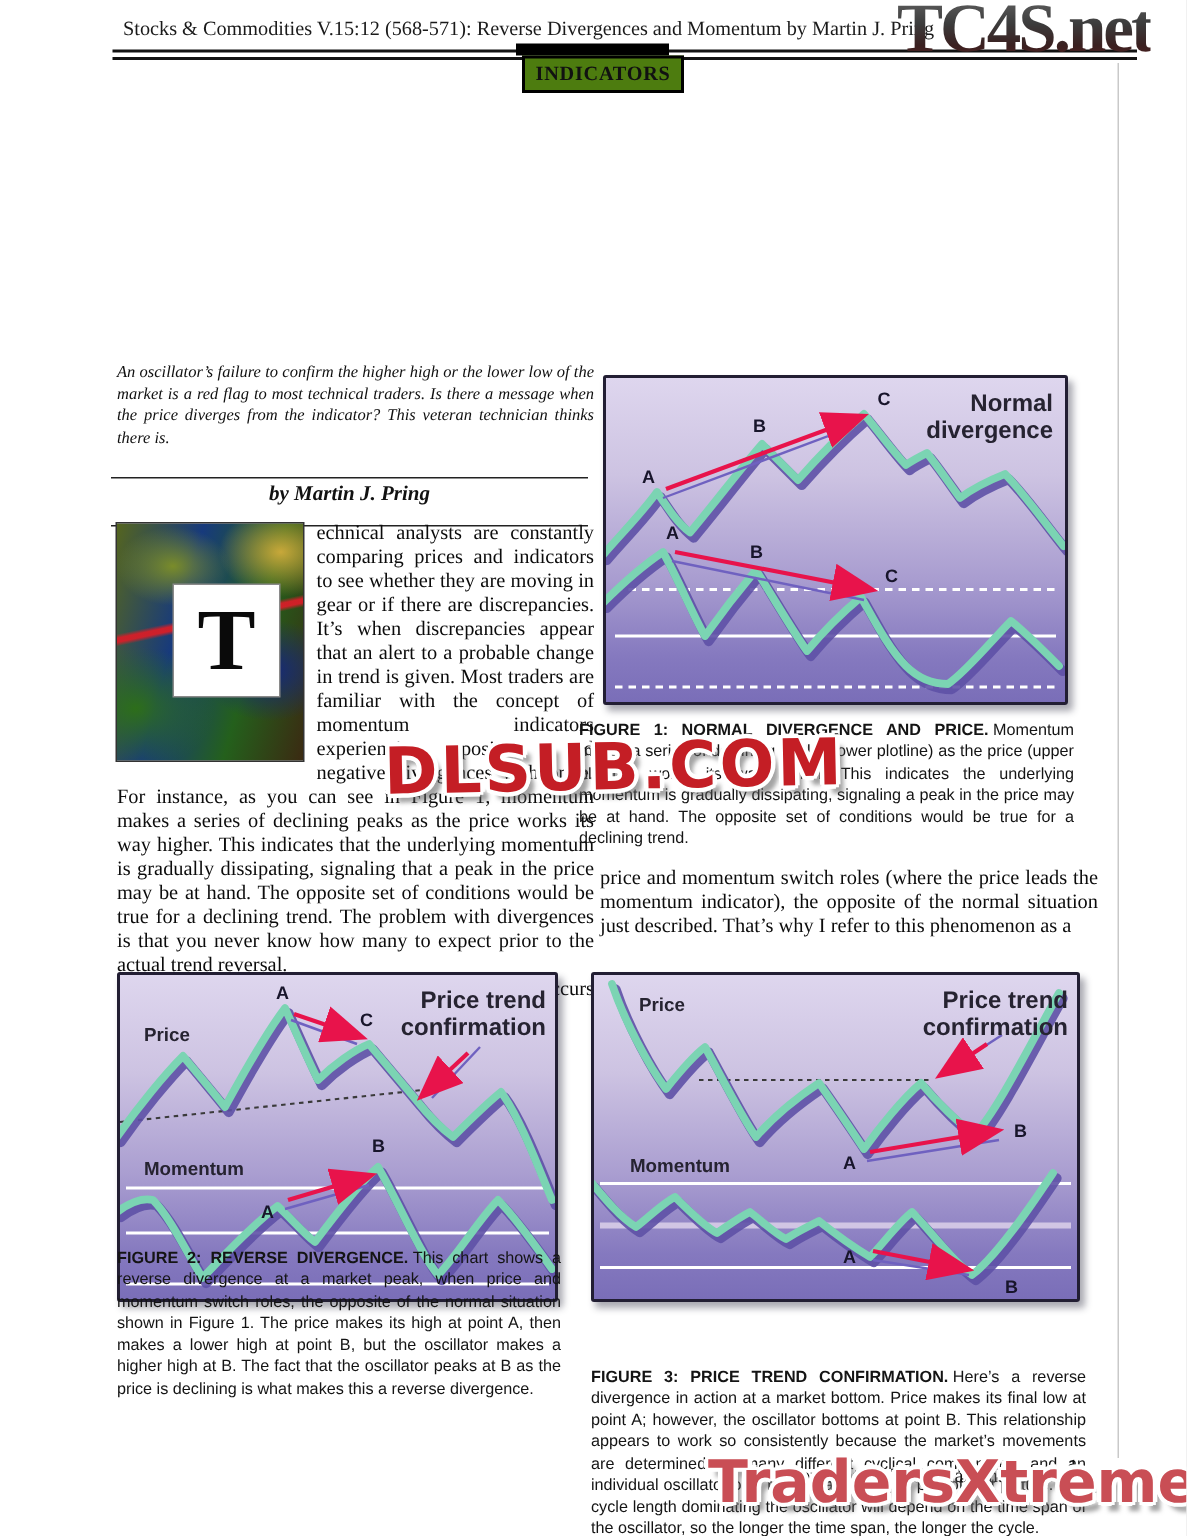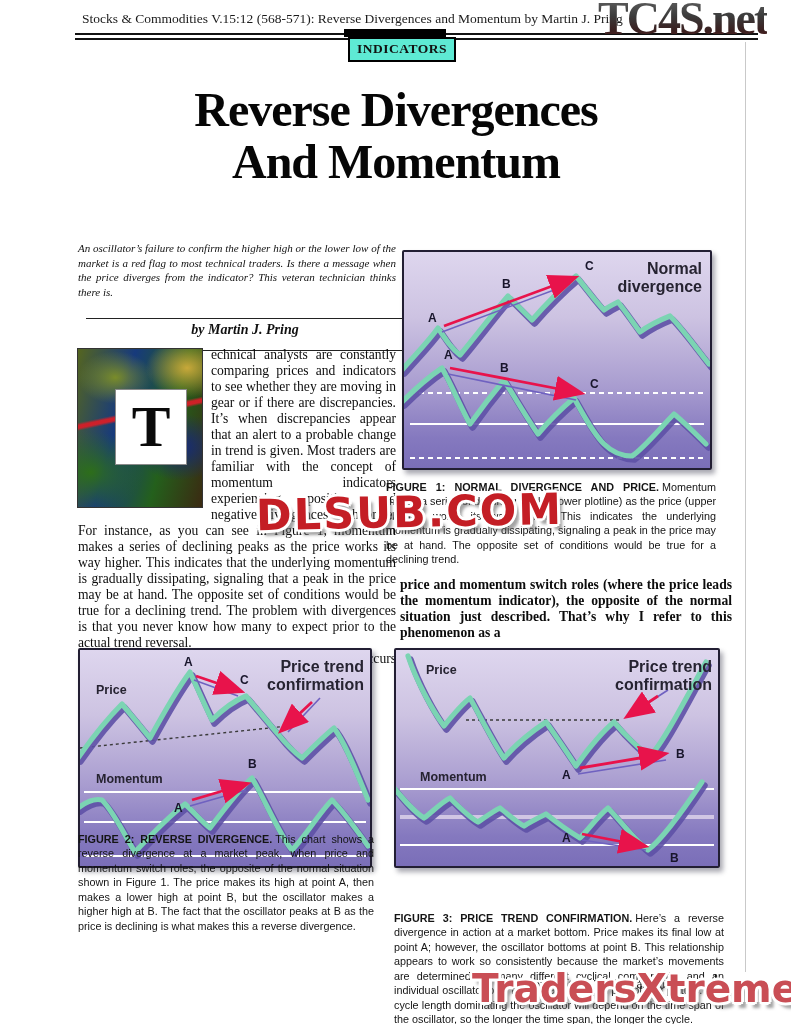--- a/index.html
+++ b/index.html
@@ -5,62 +5,62 @@
   html,body{margin:0;padding:0;background:#e8e8e8;}
   #page{position:relative;width:791px;height:1024px;background:#ffffff;overflow:hidden;
         font-family:"Liberation Serif",serif;color:#111;}
 
   
   .journal-line{position:absolute;left:82px;top:11px;font-size:13.5px;color:#1a1a1a;}
   .rule{position:absolute;left:75px;width:683px;height:1.5px;background:#121212;}
   .rule.r1{top:33px;} .rule.r2{top:38px;}
   .indicators-wrap{position:absolute;left:344px;top:29px;z-index:3;text-align:left;}
   .indicators-bar{width:102px;height:8px;background:#000;}
-  .indicators-box{display:inline-block;margin-left:4px;border:2px solid #000;background:#5eead4;
+  .indicators-box{display:inline-block;margin-left:4px;border:2px solid #000;background:#4d7c0f;
       padding:2px 7px 3px;font-weight:bold;font-size:13.5px;letter-spacing:.5px;font-family:"Liberation Serif",serif;}
 
   
   .wm{position:absolute;font-family:"DejaVu Sans",sans-serif;font-weight:bold;z-index:60;white-space:nowrap;}
   .wm-outline{text-shadow:
       -2px -2px 0 #fff, 2px -2px 0 #fff, -2px 2px 0 #fff, 2px 2px 0 #fff,
       0 -3px 0 #fff, 0 3px 0 #fff, -3px 0 0 #fff, 3px 0 0 #fff,
       5px 6px 3px rgba(90,90,90,.55);}
   .wm-tc4s{left:598px;top:-8px;font-size:46px;letter-spacing:-2px;font-family:"Liberation Serif",serif;
       background:linear-gradient(180deg,#6d6d6d 0%,#3c3c3c 45%,#3a2020 72%,#5c2121 100%);
       -webkit-background-clip:text;background-clip:text;color:transparent;-webkit-text-fill-color:transparent;}
   .wm-dlsub{left:256px;top:487px;font-size:43px;letter-spacing:2px;color:#c41e25;transform:rotate(-1.2deg);}
   .wm-traders{left:472px;top:966px;font-size:39px;letter-spacing:0px;color:#c94e55;}
 
   
   .title{position:absolute;left:80px;top:84px;width:632px;text-align:center;font-weight:bold;
       font-size:48px;line-height:1.08;letter-spacing:-1px;color:#060606;}
   .intro{position:absolute;left:78px;top:241px;width:318px;font-style:italic;font-size:11px;
       line-height:1.32;text-align:justify;color:#101010;}
-  .byline{position:absolute;left:86px;top:318px;width:318px;border-top:1.2px solid #222;
+  .byline{position:absolute;left:74px;top:318px;width:318px;border-top:1.2px solid #222;
       border-bottom:1.2px solid #222;text-align:center;font-weight:bold;font-style:italic;
       font-size:14px;padding:3px 0 12px;}
 
   
   .body-col{position:absolute;left:78px;top:347px;width:318px;font-size:13.6px;line-height:16px;
       text-align:justify;color:#0c0c0c;}
   .dropcap-img{float:left;width:124px;height:158px;margin:2px 9px 2px 0;position:relative;
       background:
         linear-gradient(168deg, rgba(0,0,0,0) 40%, rgba(214,30,40,.95) 41.5%, rgba(214,30,40,.95) 43%, rgba(0,0,0,0) 44.5%),
         radial-gradient(ellipse 60px 45px at 82% 62%, #16277d 0%, rgba(22,39,125,0) 75%),
         radial-gradient(ellipse 70px 55px at 10% 78%, #2d6e1a 0%, rgba(45,110,26,0) 75%),
         radial-gradient(ellipse 55px 40px at 88% 12%, #c8a83a 0%, rgba(200,168,58,0) 75%),
         radial-gradient(ellipse 50px 35px at 30% 18%, #7a8c2a 0%, rgba(122,140,42,0) 75%),
         linear-gradient(105deg,#55651f 0%,#173a7c 35%,#24601c 68%,#3b2a12 100%);
       outline:1px solid #333;}
   .tbox{position:absolute;left:38px;top:41px;width:70px;height:74px;background:#fff;
       box-shadow:0 0 0 1px #8a8a8a;display:flex;align-items:center;justify-content:center;}
   .tbox span{font-size:58px;font-weight:bold;font-family:"Liberation Serif",serif;color:#0a0a0a;line-height:1;}
   .para2{margin:0;text-indent:14px;}
   .right-col{position:absolute;left:400px;top:577px;width:332px;font-size:13.6px;line-height:16px;
-      text-align:justify;color:#0c0c0c;font-weight:bold;}
+      text-align:justify;color:#0c0c0c;}
 
   
   .fig{position:absolute;border:2px solid #221e33;border-radius:2px;
       background:linear-gradient(180deg,#ded6ee 0%,#cdc3e2 30%,#a99dd0 62%,#8579bf 86%,#7a6eb8 100%);
       box-shadow:3px 4px 5px rgba(40,40,60,.4);}
   .fig svg{display:block;}
   .figcap{position:absolute;font-family:"Liberation Sans",sans-serif;font-size:10.8px;line-height:1.34;
       color:#141414;text-align:justify;}
   .figcap b{margin-right:3px;}
 
@@ -88,24 +88,20 @@
 
   <div class="journal-line">Stocks &amp; Commodities V.15:12 (568-571): Reverse Divergences and Momentum by Martin J. Pring</div>
   <div class="rule r1"></div>
   <div class="rule r2"></div>
   <div class="indicators-wrap">
     <div class="indicators-bar"></div>
     <div class="indicators-box">INDICATORS</div>
   </div>
   <div class="wm wm-tc4s">TC4S.net</div>
 
-  <div class="title">
-    <div>Reverse Divergences</div>
-    <div>And Momentum</div>
-  </div>
 
   <div class="intro">An oscillator’s failure to confirm the higher high or the lower low of the market is a red flag to most technical traders. Is there a message when the price diverges from the indicator? This veteran technician thinks there is.</div>
   <div class="byline">by Martin J. Pring</div>
 
   <div class="body-col">
     <div class="dropcap-img">
       <div class="tbox">
         <span>T</span>
       </div>
     </div>

